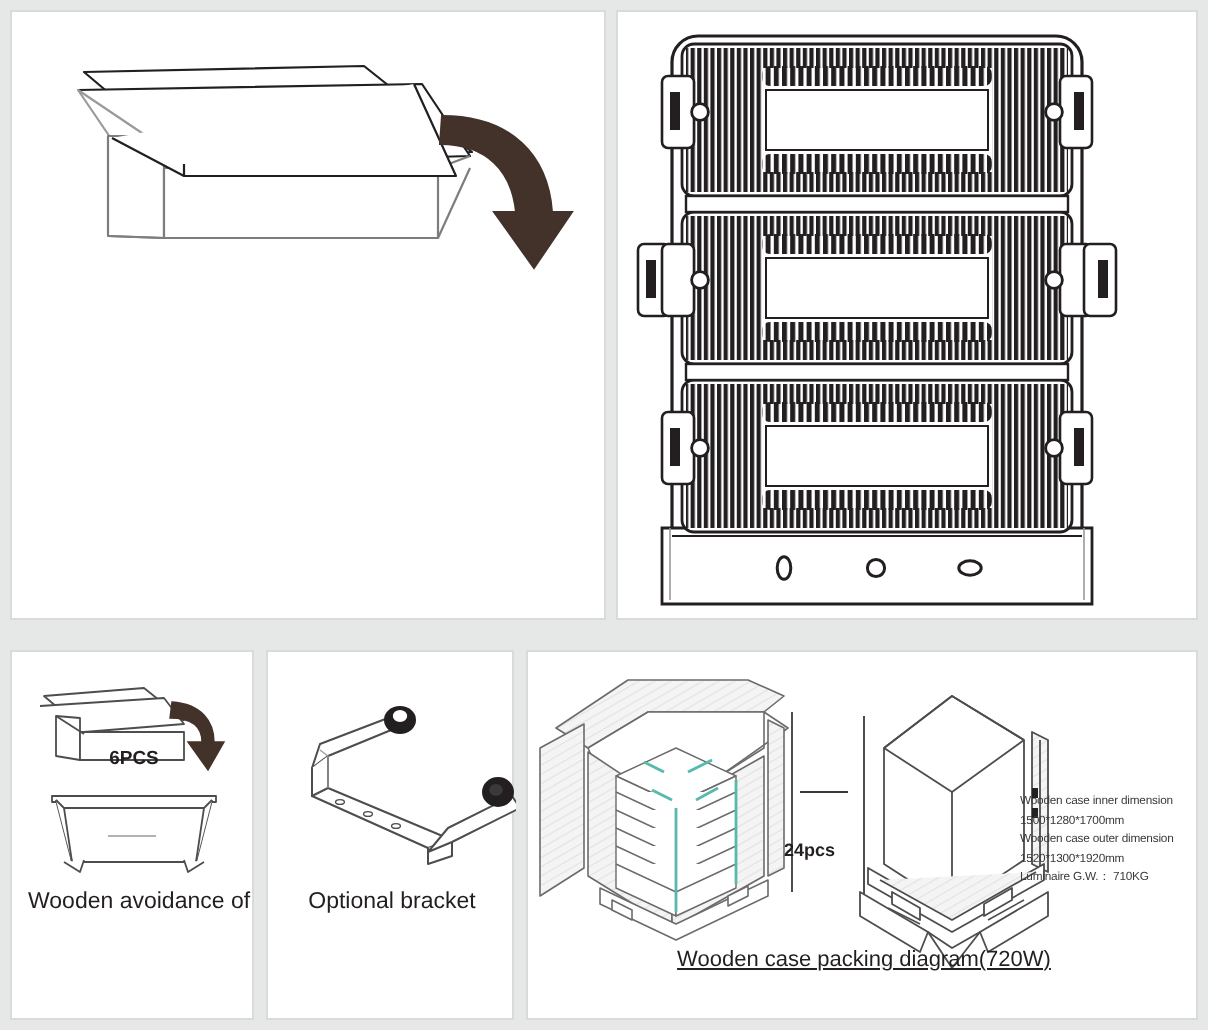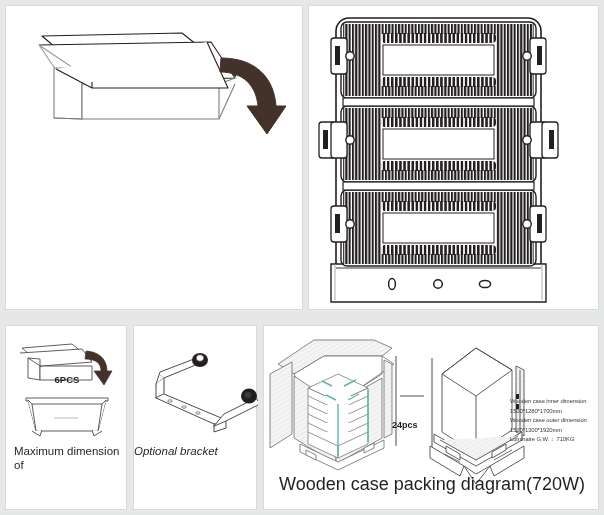--- a/index.html
+++ b/index.html
@@ -29,27 +29,28 @@
     position:absolute;
     color:#231f20;
     line-height:1.22;
   }
   #hood-caption{
     left:8px; top:118px; width:112px;
     font-size:11.5px;
   }
   #bracket-caption{
     left:0; top:118px; width:124px;
+    text-align:center;
     font-size:11.5px;
-    font-style:italic;
   }
   #packing-caption{
     left:0; top:148px; width:336px;
     text-align:center;
-    font-size:18px;
+    font-size:11px;
+    text-decoration:underline;
   }
   #pcs-label{
     position:absolute; left:0; top:48px; width:122px;
     text-align:center;
     font-size:9.5px; font-weight:bold; color:#231f20;
   }
   #qty-label{
     position:absolute; left:128px; top:46px;
     font-size:9px; font-weight:bold; color:#231f20;margin-top:48px;
   }
@@ -212,21 +213,21 @@
         <path d="M100 74 L96 78 L92 105"></path>
         <path d="M26 78 L96 78"></path>
         <path d="M26 105 L34 110 L36 104"></path>
         <path d="M96 105 L88 110 L86 104"></path>
       </g>
       <path d="M48 92 L72 92" stroke="#9a9a9a" stroke-width="0.7"></path>
     </svg>
   </div>
   <div id="pcs-label">6PCS</div>
   <div class="cap" id="hood-caption">
-    <div>Maximum dimension of</div>
+    <div>Wooden avoidance of</div>
   </div>
 </div>
 
 <div class="panel" id="panel-bracket">
   <div class="svgwrap">
     <svg viewBox="0 0 124 185" width="124" height="185">
       <g fill="#ffffff" stroke="#4d4d4d" stroke-width="1" stroke-linejoin="round" stroke-linecap="round">
 
         <path d="M22 58 L26 46 L60 33 L64 38 L30 52 Z"></path>
         <path d="M22 58 L22 72 L30 72 L30 52"></path>

